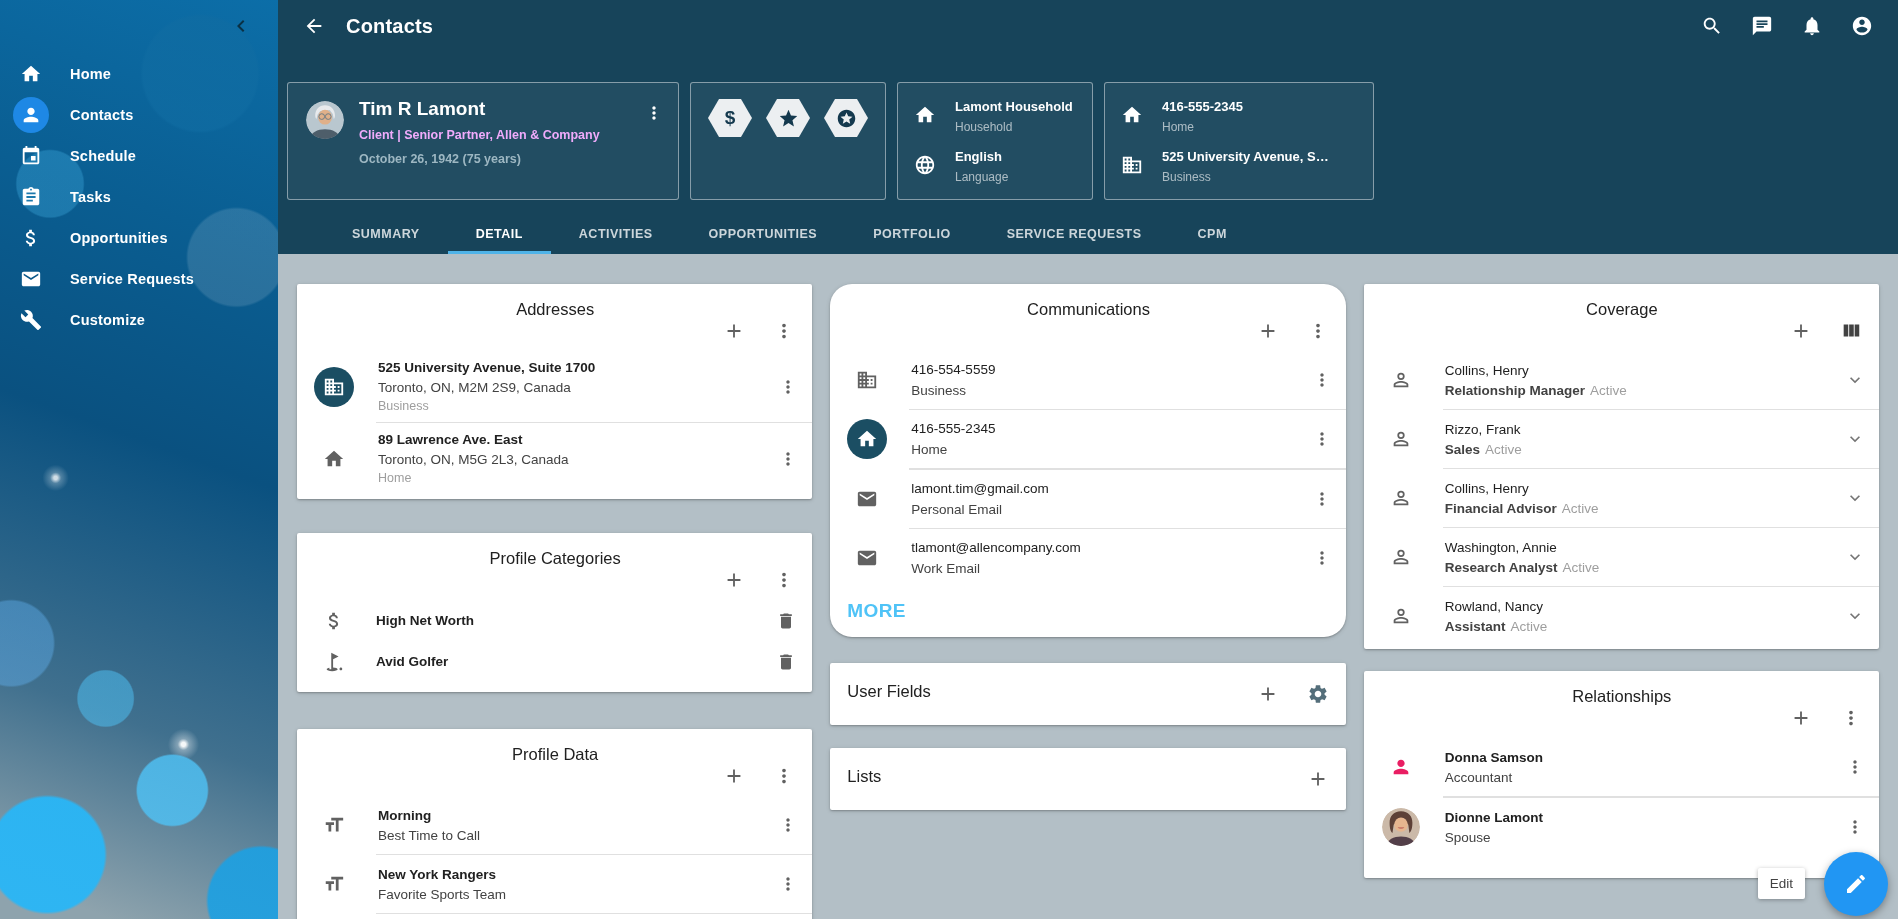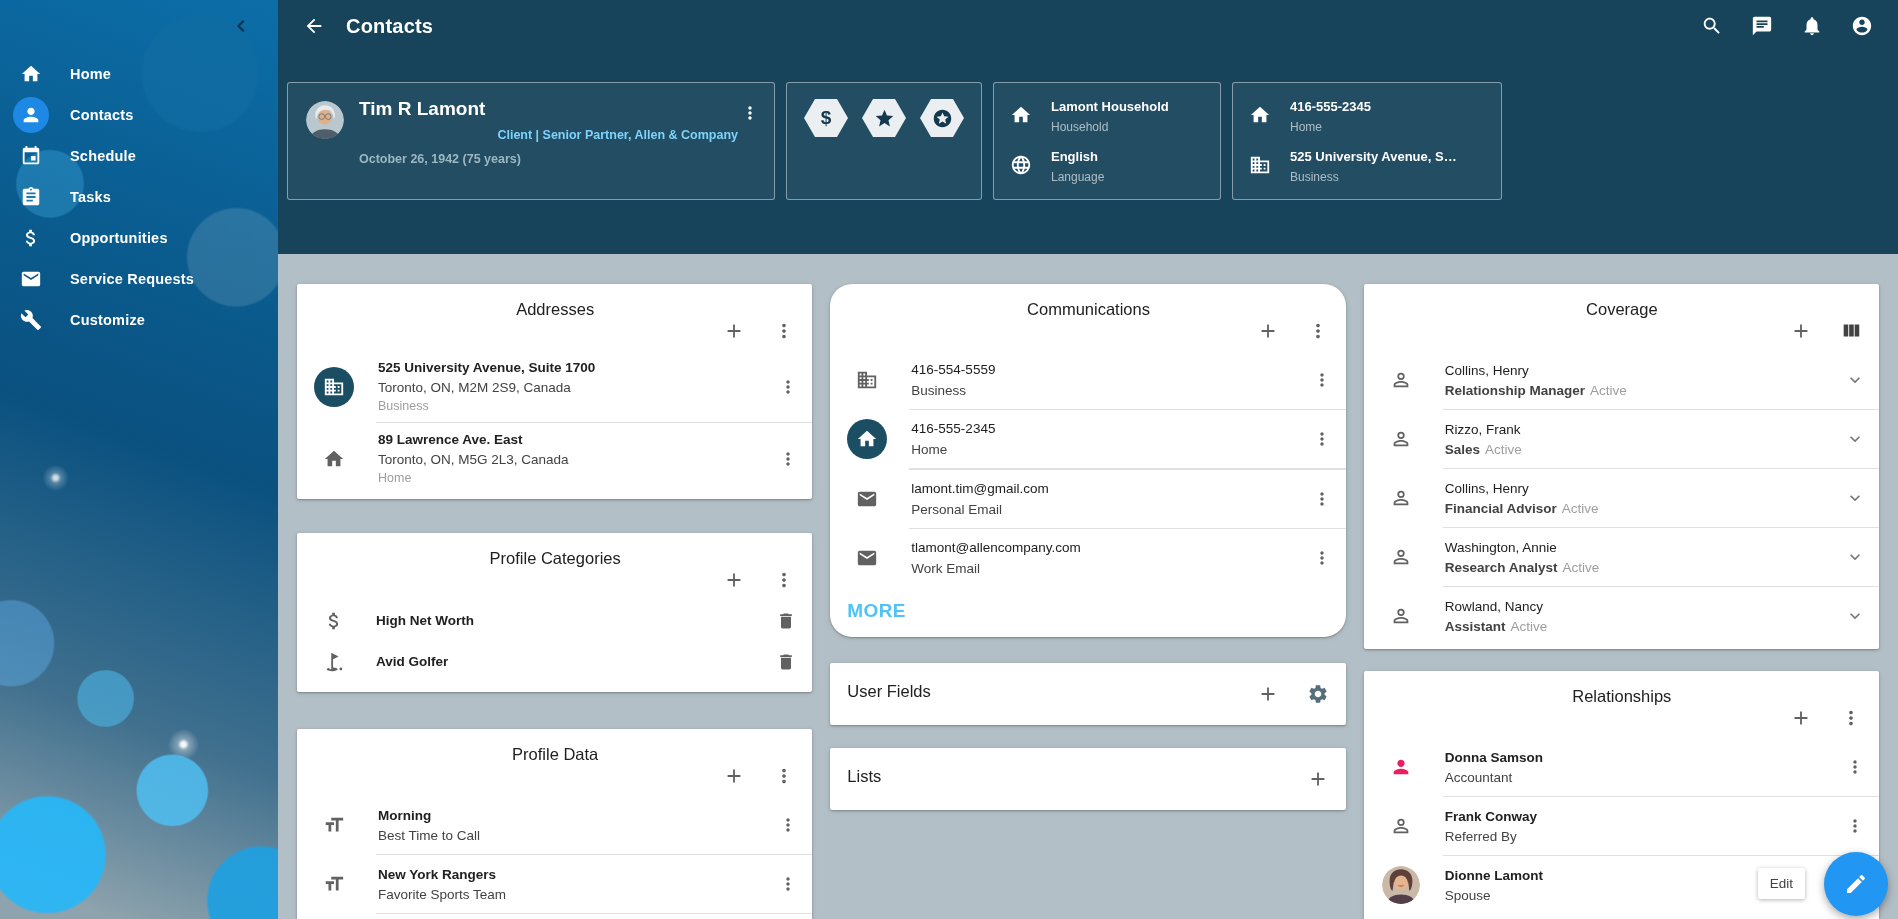--- a/index.html
+++ b/index.html
@@ -46,38 +46,38 @@
   .icon-btn{border:0;background:transparent;padding:0;cursor:pointer;display:flex;align-items:center;justify-content:center;}
   .back-btn{width:40px;height:40px;color:#fff;margin-left:8px;}
   .back-btn svg{width:22px;height:22px;}
   .app-title{margin:0 0 0 12px;font-size:20px;font-weight:bold;color:#fff;letter-spacing:.2px;}
   .toolbar-actions{margin-left:auto;display:flex;gap:14px;padding-right:10px;}
   .tb-btn{width:36px;height:36px;color:#fff;}
   .tb-btn svg{width:22px;height:22px;}
 
   .profile-row{display:flex;gap:11px;padding:30px 10px 0 9px;}
   .hero-card{border:1px solid rgba(255,255,255,.45);border-radius:3px;background:rgba(255,255,255,.05);height:118px;}
-  .name-card{width:488px;display:flex;padding:15px 12px 0 18px;}
+  .name-card{width:392px;display:flex;padding:15px 12px 0 18px;}
   .avatar{width:38px;height:38px;border-radius:50%;overflow:hidden;flex-shrink:0;margin-top:3px;}
   .avatar svg{width:100%;height:100%;}
   .name-block{margin-left:15px;flex:1;min-width:0;}
   .p-name{font-size:19px;font-weight:bold;color:#fff;}
-  .p-subtitle{font-size:12.5px;font-weight:bold;color:#7dd3fc;margin-top:8px;text-align:right;}
+  .p-subtitle{font-size:12.5px;font-weight:bold;color:#f0abfc;margin-top:8px;}
   .p-birthdate{font-size:12.5px;color:#9db7c2;margin-top:10px;font-weight:bold;}
   .name-kebab{width:24px;height:24px;color:#fff;margin-top:3px;}
   .name-kebab svg{width:20px;height:20px;}
 
   .badges-card{width:196px;display:flex;gap:14px;padding:16px 0 0 17px;}
   .hexagon{width:44px;height:38px;background:#eceff1;display:flex;align-items:center;justify-content:center;color:#14394e;
     clip-path:polygon(25% 0,75% 0,100% 50%,75% 100%,25% 100%,0 50%);}
   .hexagon svg{width:21px;height:21px;}
   .hexagon .dollar-txt{font-size:19px;font-weight:bold;}
 
   .info-card{display:flex;flex-direction:column;justify-content:center;gap:15px;padding:10px 12px 10px 16px;}
-  .household-card{width:228px;}
+  .household-card{width:196px;}
   .contactinfo-card{width:270px;}
   .info-row{display:flex;align-items:center;}
   .info-ic{width:24px;height:24px;color:#fff;flex-shrink:0;margin-right:17px;}
   .info-ic svg{width:22px;height:22px;}
   .info-value{font-size:13px;font-weight:bold;color:#fff;white-space:nowrap;overflow:hidden;}
   .info-label{font-size:12px;color:rgba(255,255,255,.62);margin-top:6px;}
 
   .tabs{display:flex;padding-left:46px;margin-top:14px;}
   .tab{height:40px;display:flex;align-items:center;padding:0 28px;font-size:12.5px;font-weight:bold;
     letter-spacing:.5px;color:rgba(255,255,255,.78);position:relative;cursor:pointer;white-space:nowrap;}
@@ -425,20 +425,29 @@
                 </svg>
               </span>
             <div>
               <div class="info-value">525 University Avenue, S…</div>
               <div class="info-label">Business</div>
             </div>
           </div>
         </section>
       </div>
 
+      <div class="tabs">
+        <div class="tab">SUMMARY</div>
+        <div class="tab active">DETAIL</div>
+        <div class="tab">ACTIVITIES</div>
+        <div class="tab">OPPORTUNITIES</div>
+        <div class="tab">PORTFOLIO</div>
+        <div class="tab">SERVICE REQUESTS</div>
+        <div class="tab">CPM</div>
+      </div>
     </div>
 
     <div class="content">
 
       <div class="col">
         <section class="card mb34">
           <header class="card-head">
             <h2 class="card-title">Addresses</h2>
             <div class="head-actions">
               <button class="icon-btn head-btn">
@@ -916,38 +925,20 @@
             </div>
             <button class="icon-btn row-action">
                 <span>
                   <svg class="sv">
                     <use href="#ic-kebab"></use>
                   </svg>
                 </span>
               </button>
           </div>
           <div class="divider"></div>
-          <div class="row">
-            <span class="row-ic">
-                <svg class="sv">
-                  <use href="#ic-person-outline"></use>
-                </svg>
-              </span>
-            <div class="row-text">
-              <div class="t1">Frank Conway</div>
-              <div class="t2">Referred By</div>
-            </div>
-            <button class="icon-btn row-action">
-                <span>
-                  <svg class="sv">
-                    <use href="#ic-kebab"></use>
-                  </svg>
-                </span>
-              </button>
-          </div>
           <div class="divider"></div>
           <div class="row" style="padding-bottom:31px;">
             <span class="rel-avatar">
               <svg viewBox="0 0 40 40">
                 <circle cx="20" cy="20" r="20" fill="#cbb9a8"></circle>
                 <path d="M20 3.5c8 0 12 5.5 12 12 0 6.5-1.6 9.8-3.2 10.8l-1.1-8.8-4.2-5.2-7 .6-4.2 4.6-1.3 8.8C9.4 25.3 8 22 8 15.5 8 9 12 3.5 20 3.5z" fill="#5d4037"></path>
                 <ellipse cx="20" cy="17.5" rx="7" ry="7.6" fill="#e6b58f"></ellipse>
                 <path d="M16.5 20.5c1 1.6 6 1.6 7 0z" fill="#b14a4a"></path>
                 <path d="M5 40c0-6.8 7.6-10 15-10s15 3.2 15 10z" fill="#533f49"></path>
               </svg>

